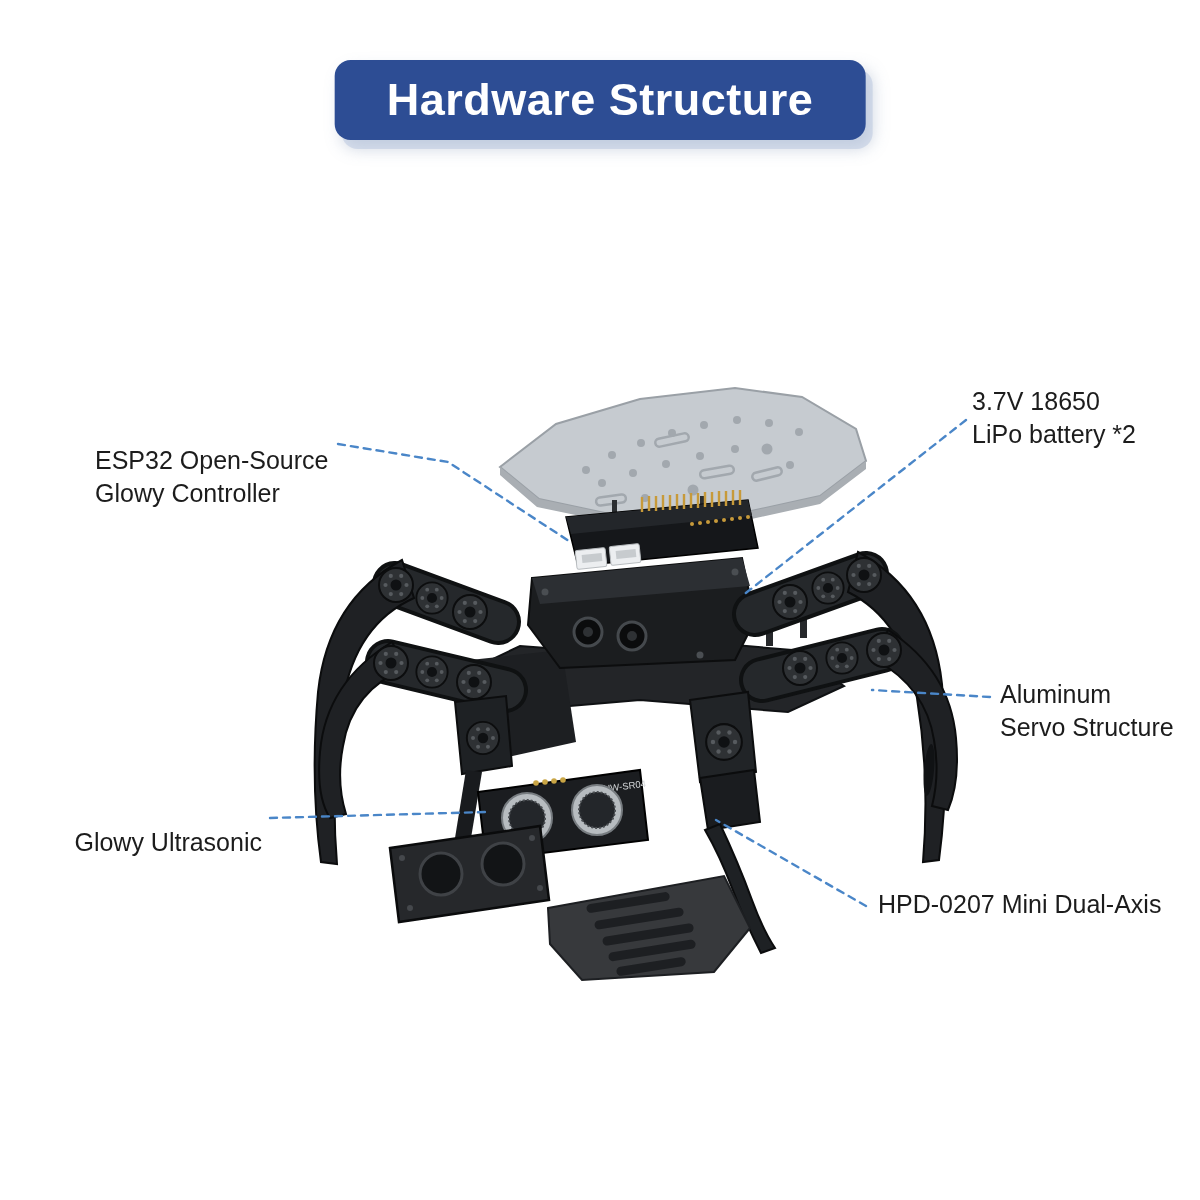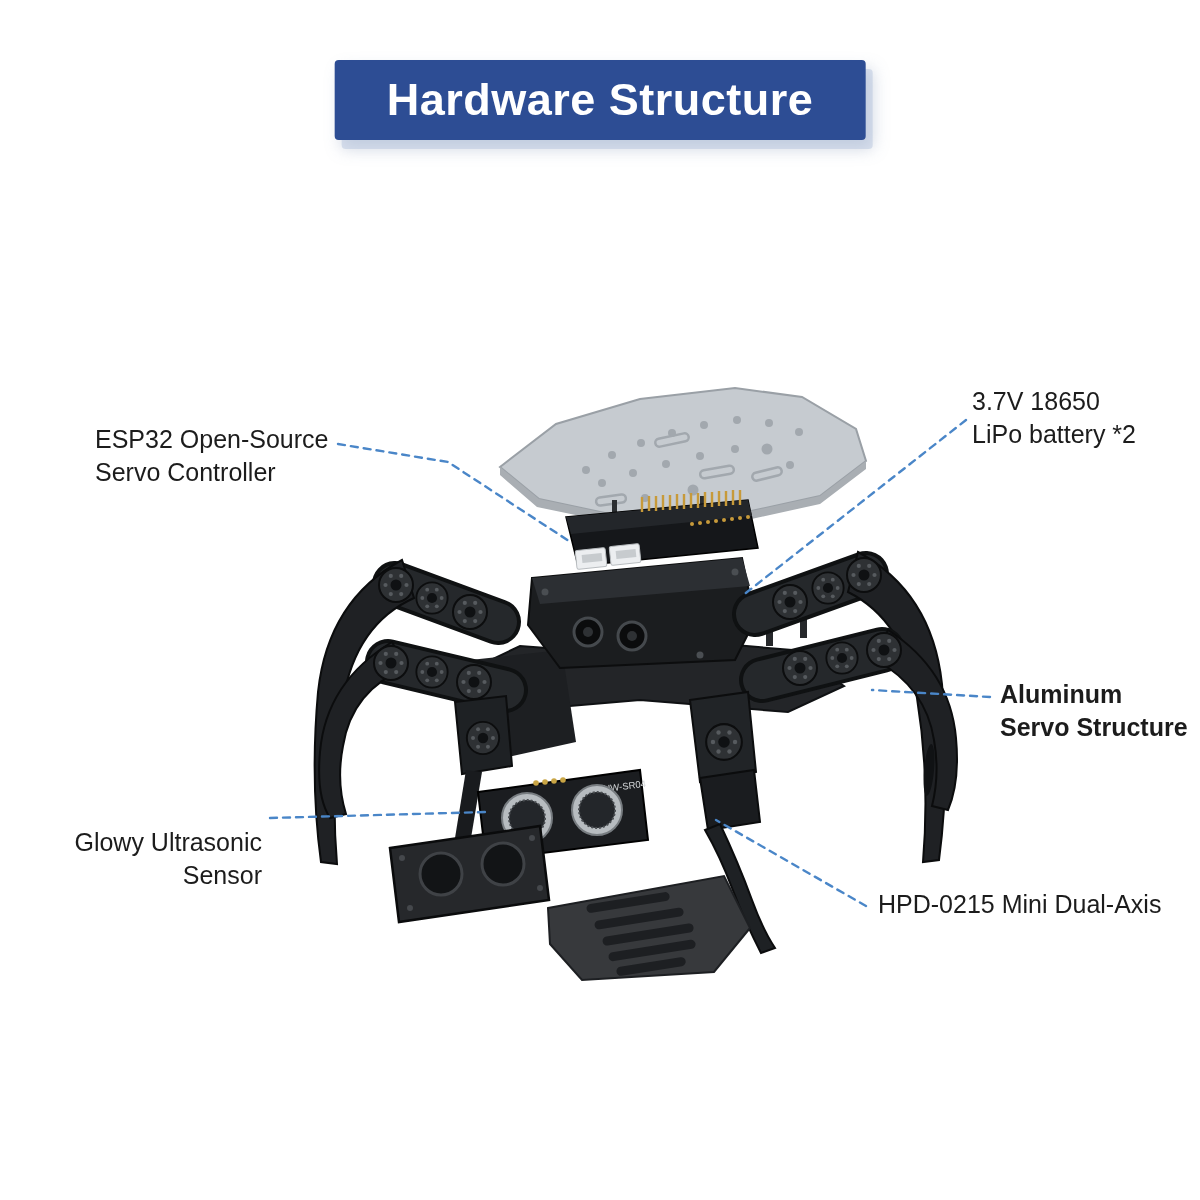--- a/index.html
+++ b/index.html
@@ -4,30 +4,30 @@
 <style>
   html,body { margin:0; padding:0; background:#ffffff; }
   .page {
     position:relative; width:1200px; height:1200px; background:#ffffff;
     overflow:hidden; font-family:"Liberation Sans", sans-serif;
   }
   .banner {
     position:absolute; left:50%; top:60px; transform:translateX(-50%);
     background:var(--banner, #2d4d94); color:#ffffff;
     font-size:45px; font-weight:bold; letter-spacing:0.5px;
-    padding:14px 52px; border-radius:4px; white-space:nowrap;
+    padding:14px 52px; border-radius:16px; white-space:nowrap;
     box-shadow:7px 9px 0 rgba(177,192,219,0.45), 7px 9px 16px rgba(120,140,175,0.35);
   }
   .scene { position:absolute; left:0; top:0; width:1200px; height:1200px; }
   .callout {
     position:absolute; font-size:25px; color:var(--text, #1c1c1c); line-height:1.32;
   }
-  .c-esp32      { left:95px;  top:423px; }
+  .c-esp32      { left:95px;  top:444px; }
   .c-battery    { left:972px; top:385px; }
-  .c-aluminum   { left:1000px; top:678px;font-weight:bold; }
+  .c-aluminum   { left:1000px; top:678px; }
   .c-ultrasonic { left:40px;  top:798px; width:222px; text-align:right;margin-top:28px; }
   .c-servo      { left:878px; top:888px; width:310px; }
   .leader {
     stroke:var(--leader, #4a86c8); stroke-width:2.4;
     stroke-dasharray:7 6; fill:none; stroke-linecap:round;
   }
 </style>
 </head>
 <body>
 
@@ -246,35 +246,34 @@
       <path class="leader" d="M338,444 L448,462 L572,543"></path>
       <path class="leader" d="M966,420 L742,596"></path>
       <path class="leader" d="M990,697 L872,690"></path>
       <path class="leader" d="M270,818 L486,812"></path>
       <path class="leader" d="M866,906 L716,820"></path>
     </g>
   </svg>
 
   <div class="callout c-esp32">
     <div>ESP32 Open-Source</div>
-    <div>Servo Controller</div>
+    <div>Glowy Controller</div>
   </div>
 
   <div class="callout c-battery">
     <div>3.7V 18650</div>
     <div>LiPo battery *2</div>
   </div>
 
   <div class="callout c-aluminum">
     <div>Aluminum</div>
     <div>Servo Structure</div>
   </div>
 
   <div class="callout c-ultrasonic">
     <div>Glowy Ultrasonic</div>
-    <div>Sensor</div>
   </div>
 
   <div class="callout c-servo">
-    <div>HPD-0215 Mini Dual-Axis</div>
+    <div>HPD-0207 Mini Dual-Axis</div>
   </div>
 
 </div>
 
 </body></html>

